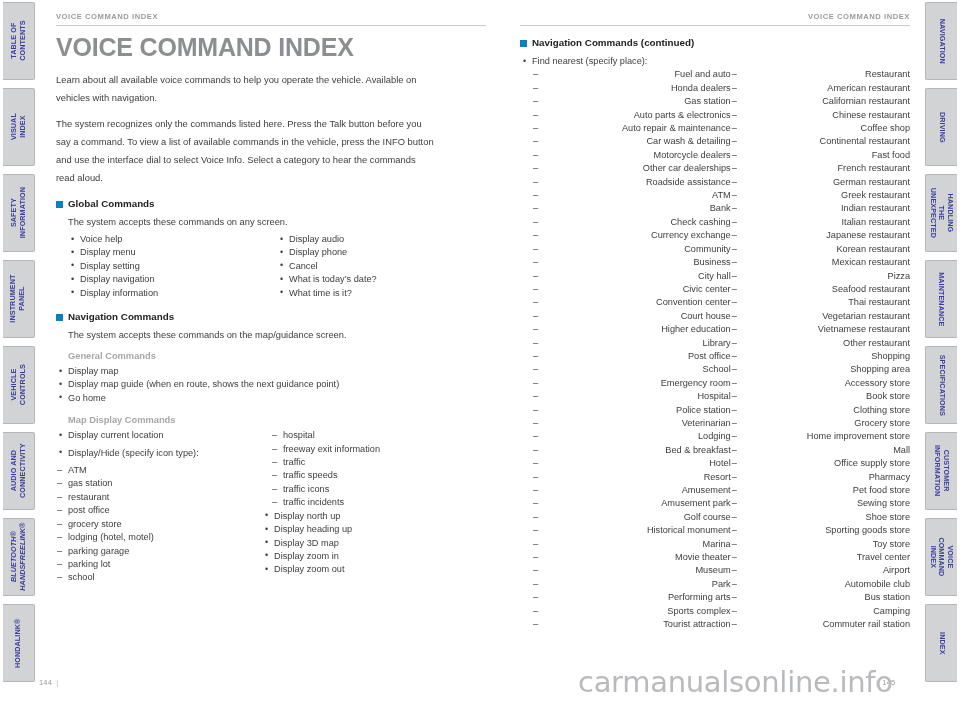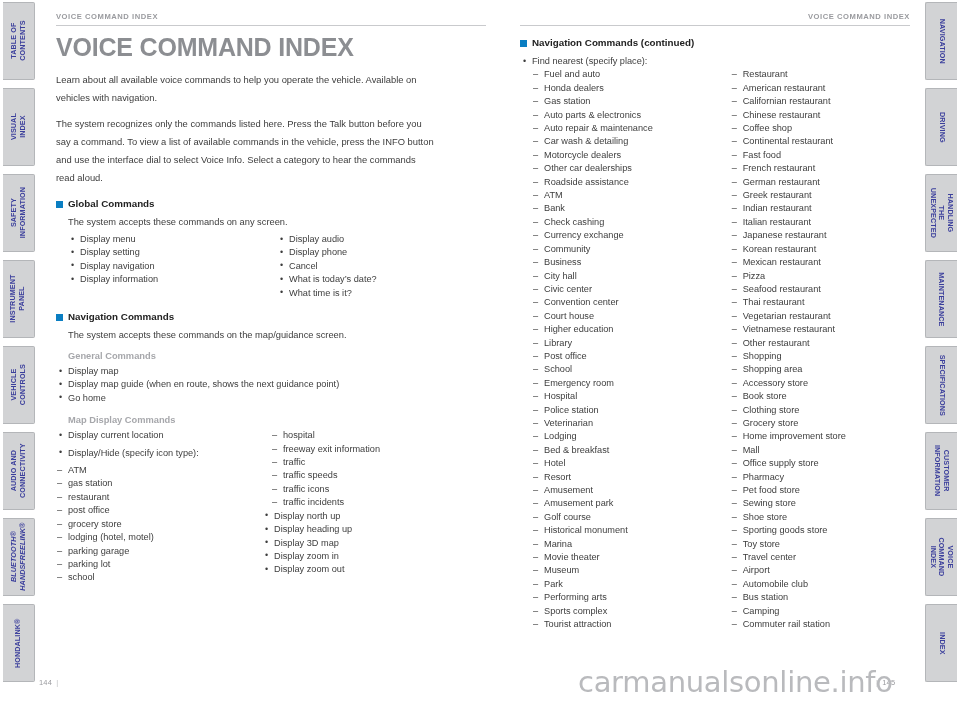--- a/index.html
+++ b/index.html
@@ -186,20 +186,21 @@
   }
   .two-col .col { width: 50%; }
 
   .indent-12 { margin-left: 12px; }
   .indent-26 { margin-left: 26px; }
 
   
   .fp-cols {
     display: flex;
     margin-left: 12px;
+    text-align: right;
   }
   .fp-cols .col-a { width: 205px; }
   .fp-cols .col-b { width: 185px; }
 
   
   .folio {
     position: absolute;
     bottom: 16px;
     font-size: 7.5px;
     color: #9a9b9f;
@@ -301,20 +302,21 @@
 
   <div class="sec-head">
     <span class="sec-square"></span>
     <span class="sec-title">Global Commands</span>
   </div>
   <div class="sec-note">The system accepts these commands on any screen.</div>
 
   <div class="two-col indent-12">
     <div class="col">
       <ul class="blist">
+        <li>Voice help</li>
         <li>Display menu</li>
         <li>Display setting</li>
         <li>Display navigation</li>
         <li>Display information</li>
       </ul>
     </div>
     <div class="col">
       <ul class="blist">
         <li>Display audio</li>
         <li>Display phone</li>

